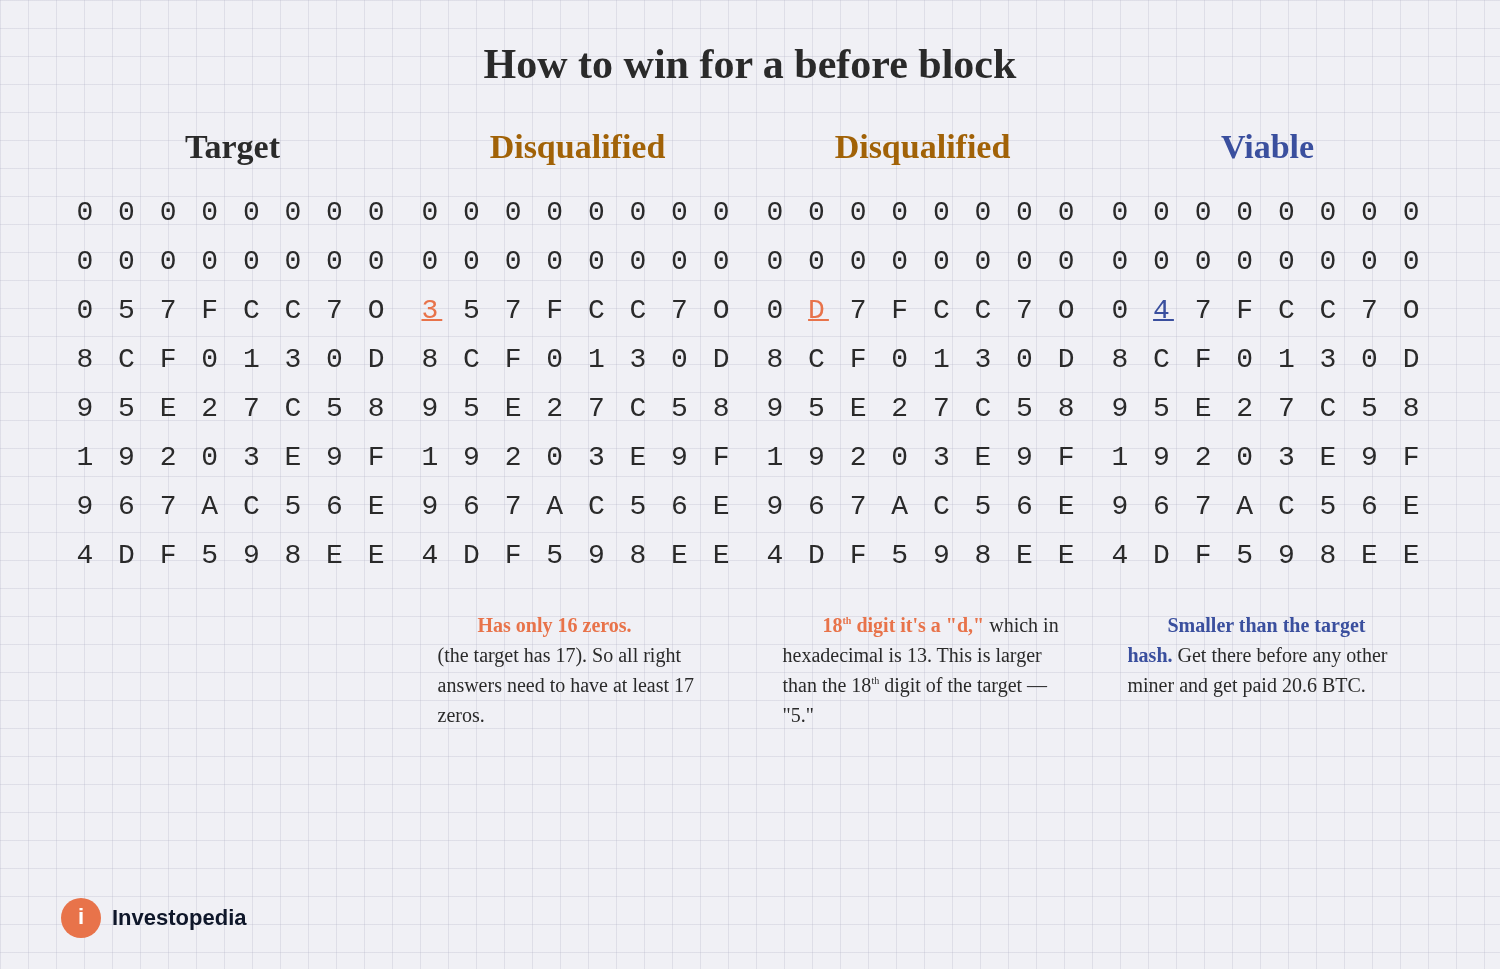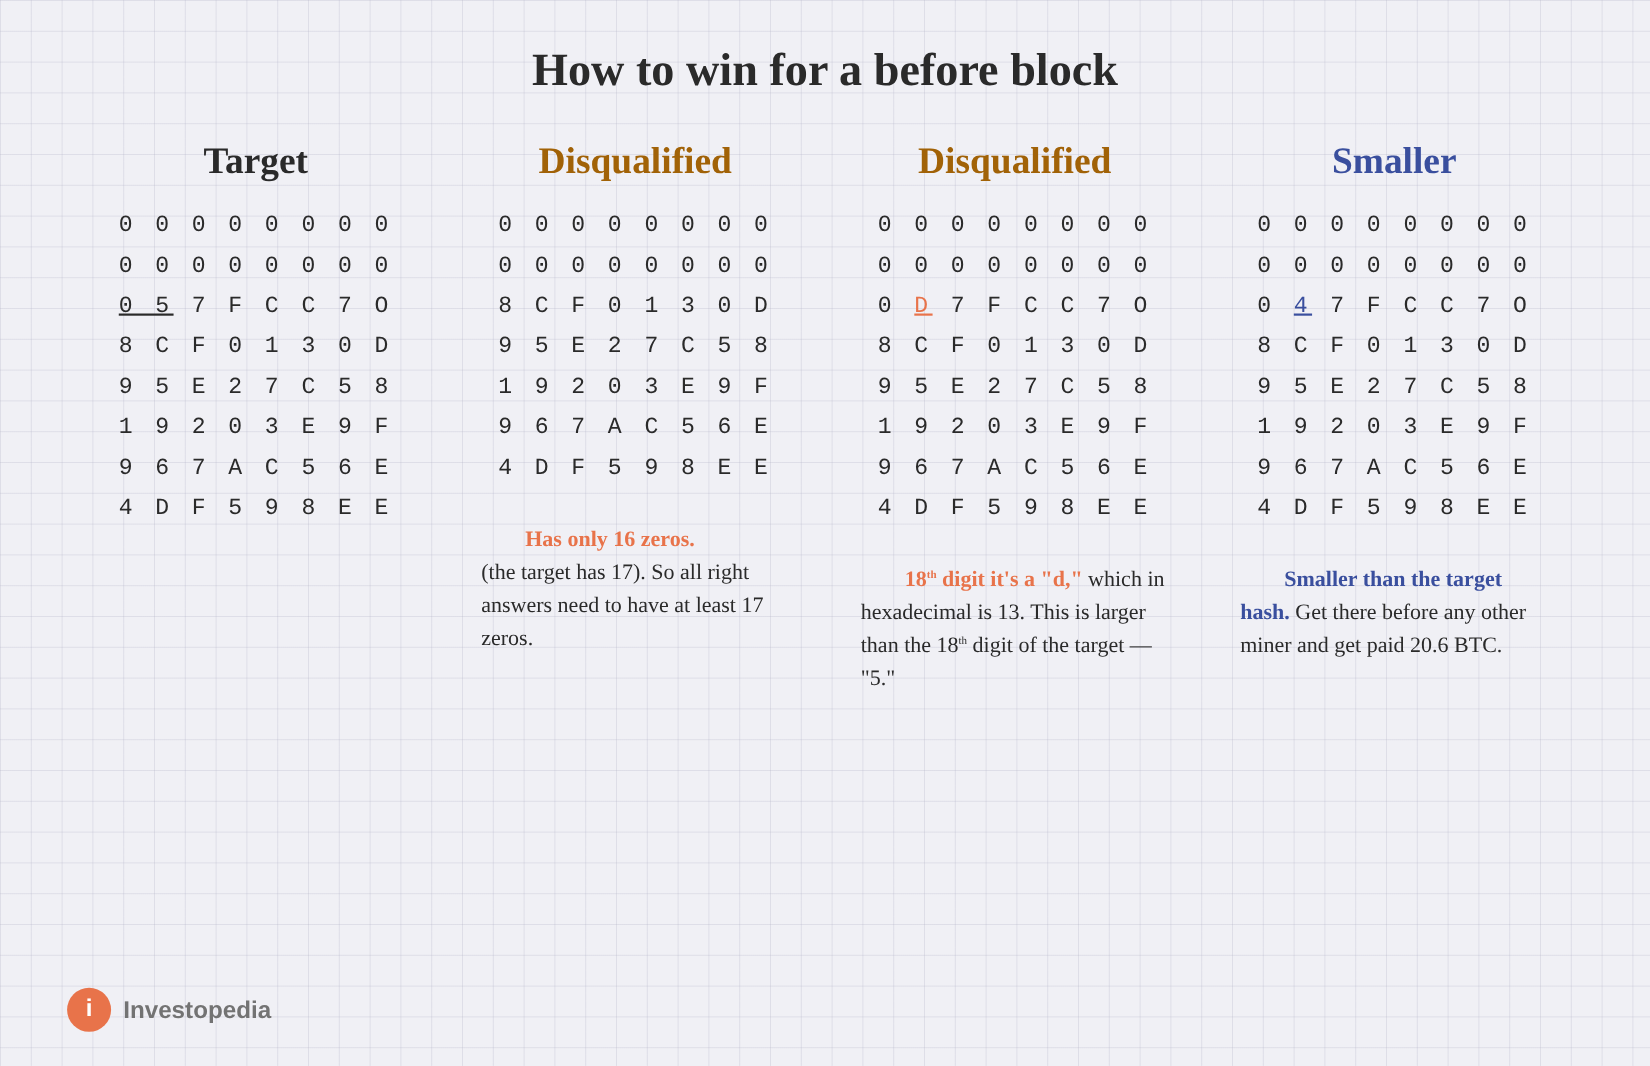--- a/index.html
+++ b/index.html
@@ -50,35 +50,34 @@
       margin-bottom: 22px;
       text-align: center;
     }
 
     .column-title.target-title { color: #2a2a2a; }
     .column-title.disqualified-title { color: #a16207; text-align: right; }
     .column-title.viable-title { color: #3a4f9e; }
 
     .hash-block {
       font-family: 'Courier New', Courier, monospace;
-      font-size: 21px;
+      font-size: 28px;
       line-height: 1.75;
       color: #2a2a2a;
       letter-spacing: 4px;
       text-align: center;
       margin-bottom: 30px;
     }
 
     .hash-line {
       display: block;
       white-space: nowrap;
     }
 
     .underlined-section {
-      text-decoration: underline;
       text-decoration-thickness: 2px;
       margin-top: 48px;
     }
 
     .highlight-orange {
       color: #e8734a;
       text-decoration: underline;
       text-decoration-thickness: 2px;
     }
 
@@ -119,21 +118,21 @@
 
     .logo-icon {
       width: 42px;
       height: 42px;
     }
 
     .logo-text {
       font-family: Arial, sans-serif;
       font-size: 22px;
       font-weight: bold;
-      color: #737373;
+      color: #0f172a;
     }
 
     sup {
       font-size: 10px;
     }
   </style>
 </head>
 <body>
 
 <h1 class="main-title">How to win for a before block</h1>
@@ -153,20 +152,21 @@
       <span class="hash-line">4 D F 5 9 8 E E</span>
     </div>
 
   </div>
 
   <div class="column">
     <div class="column-title disqualified-title">Disqualified</div>
     <div class="hash-block">
       <span class="hash-line">0 0 0 0 0 0 0 0</span>
       <span class="hash-line">0 0 0 0 0 0 0 0</span>
+      <span class="hash-line"><span class="highlight-orange">3</span> 5 7 F C C 7 O</span>
       <span class="hash-line">8 C F 0 1 3 0 D</span>
       <span class="hash-line">9 5 E 2 7 C 5 8</span>
       <span class="hash-line">1 9 2 0 3 E 9 F</span>
       <span class="hash-line">9 6 7 A C 5 6 E</span>
       <span class="hash-line">4 D F 5 9 8 E E</span>
     </div>
     <div class="description-box orange">
       <span class="highlight-text">Has only 16 zeros.</span>
       <span class="normal-text"> <br><span>(the target has 17). So all right answers need to have at least 17 zeros.</span></span>
     </div>
@@ -184,21 +184,21 @@
       <span class="hash-line">9 6 7 A C 5 6 E</span>
       <span class="hash-line">4 D F 5 9 8 E E</span>
     </div>
     <div class="description-box orange">
       <span class="highlight-text">18<sup>th</sup> digit it's a "d,"</span>
       <span class="normal-text"> which in hexadecimal is 13. This is larger than the 18<sup>th</sup> digit of the target — "5."</span>
     </div>
   </div>
 
   <div class="column">
-    <div class="column-title viable-title">Smaller</div>
+    <div class="column-title viable-title">Viable</div>
     <div class="hash-block">
       <span class="hash-line">0 0 0 0 0 0 0 0</span>
       <span class="hash-line">0 0 0 0 0 0 0 0</span>
       <span class="hash-line">0 <span class="highlight-blue">4</span> 7 F C C 7 O</span>
       <span class="hash-line">8 C F 0 1 3 0 D</span>
       <span class="hash-line">9 5 E 2 7 C 5 8</span>
       <span class="hash-line">1 9 2 0 3 E 9 F</span>
       <span class="hash-line">9 6 7 A C 5 6 E</span>
       <span class="hash-line">4 D F 5 9 8 E E</span>
     </div>

